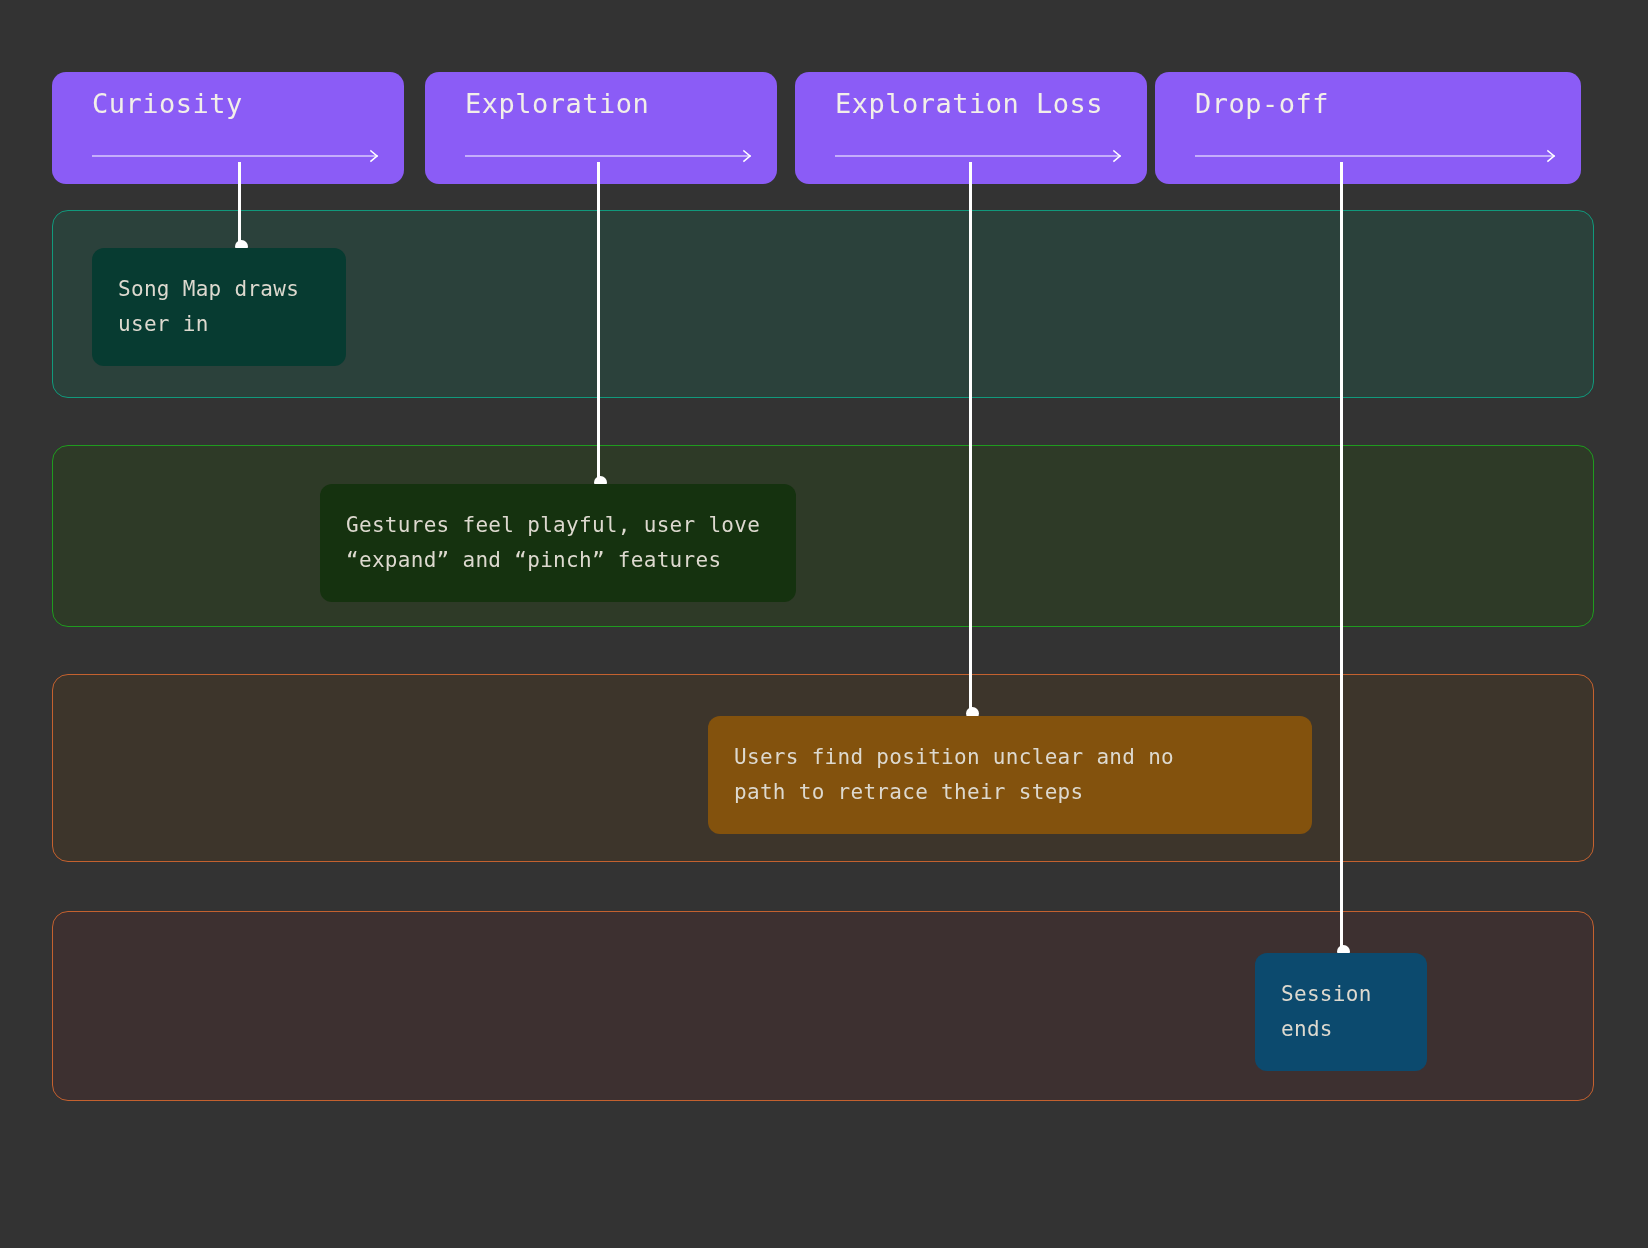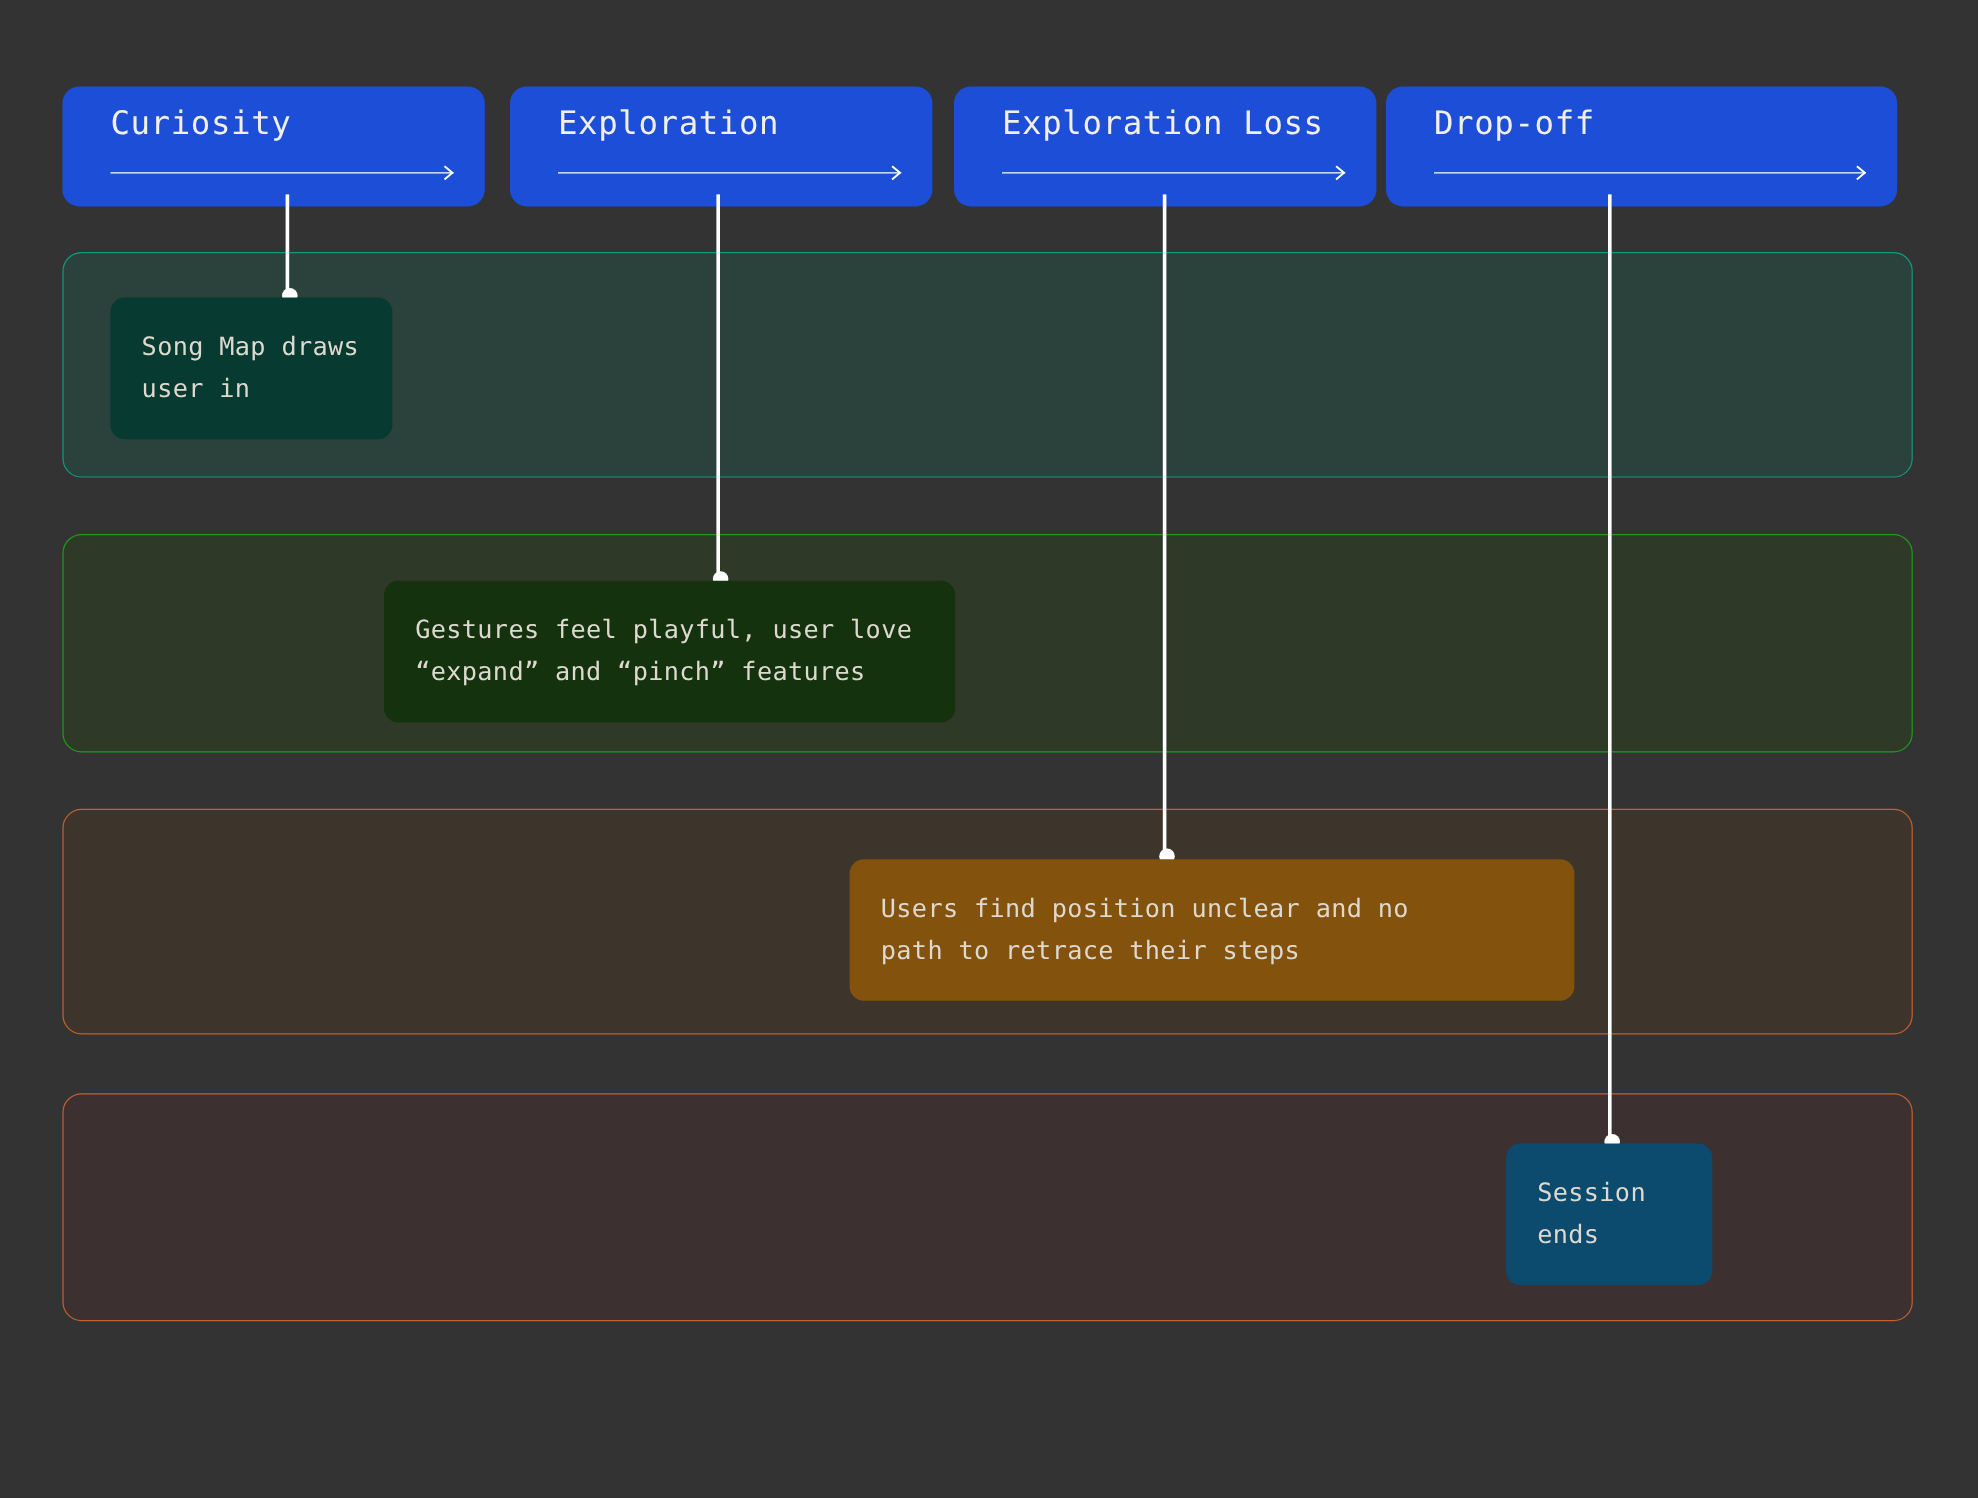--- a/index.html
+++ b/index.html
@@ -20,22 +20,22 @@
   
   #stage {
     position: absolute;
     inset: 0;
   }
 
   
   .phase-card {
     position: absolute;
     top: 72px;
-    height: 100px;
-    background: #1d4ed8;
+    height: 112px;
+    background: #8b5cf6;
     border-radius: 14px;
     box-sizing: border-box;
     padding: 16px 26px 0 40px;
   }
   .phase-label {
     font-size: 27px;
     line-height: 32px;
     color: #f2efe9;
     letter-spacing: 0.5px;
     white-space: nowrap;
@@ -140,21 +140,21 @@
       </div>
     </div>
     <div class="connector" style="left: 238px; top: 162px; height: 84px;"></div>
     <div class="connector-dot" style="left: 239.5px; top: 240px;"></div>
     <div class="connector" style="left: 597px; top: 162px; height: 320px;"></div>
     <div class="connector-dot" style="left: 598.5px; top: 476px;"></div>
     <div class="connector" style="left: 969px; top: 162px; height: 551px;"></div>
     <div class="connector-dot" style="left: 970.5px; top: 707px;"></div>
     <div class="connector" style="left: 1340px; top: 162px; height: 789px;"></div>
     <div class="connector-dot" style="left: 1341.5px; top: 945px;"></div>
-    <div class="note" style="left: 92px; top: 248px; width: 235px; min-height: 105px; background: rgb(7, 59, 49);">Song Map draws
+    <div class="note" style="left: 92px; top: 248px; width: 254px; min-height: 105px; background: rgb(7, 59, 49);">Song Map draws
 user in</div>
     <div class="note" style="left: 320px; top: 484px; width: 476px; min-height: 104px; background: rgb(21, 50, 15);">Gestures feel playful, user love
 “expand” and “pinch” features</div>
     <div class="note" style="left: 708px; top: 716px; width: 604px; min-height: 104px; background: rgb(131, 82, 13);">Users find position unclear and no
 path to retrace their steps</div>
     <div class="note" style="left: 1255px; top: 953px; width: 172px; min-height: 102px; background: #0c4a6e;">Session
 ends</div>
   </div>
 
 </body></html>

